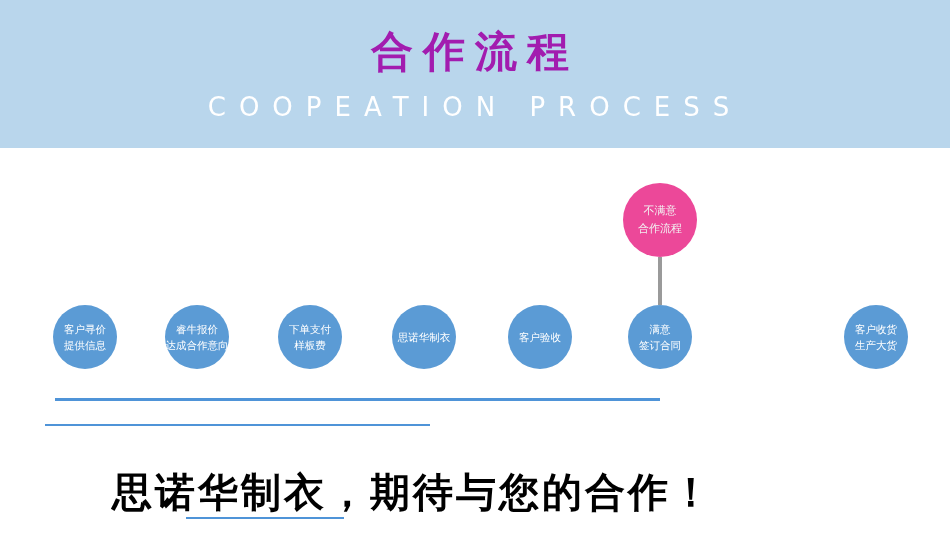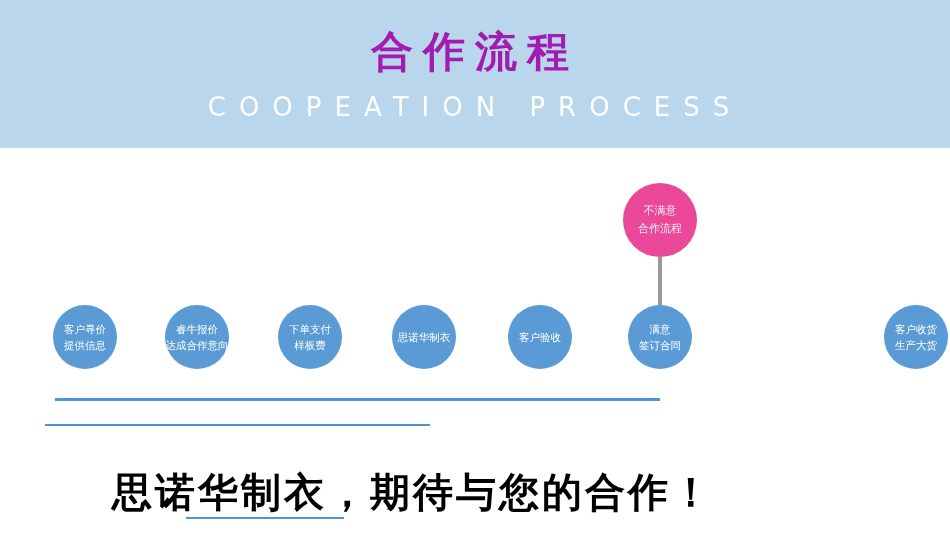--- a/index.html
+++ b/index.html
@@ -133,21 +133,21 @@
     <span></span>
   </div>
   <div class="step-circle" style="left:628px">
     <span>满意</span>
     <span>签订合同</span>
   </div>
   <div class="step-circle" style="left:508px">
     <span>客户验收</span>
     <span></span>
   </div>
-  <div class="step-circle" style="left:884px">
+  <div class="step-circle" style="left:844px">
     <span>客户收货</span>
     <span>生产大货</span>
   </div>
 
   <div class="hline hline-1"></div>
   <div class="hline hline-2"></div>
 </div>
 
 <div class="slogan">思诺华制衣，期待与您的合作！</div>
 <div class="slogan-underline"></div>

